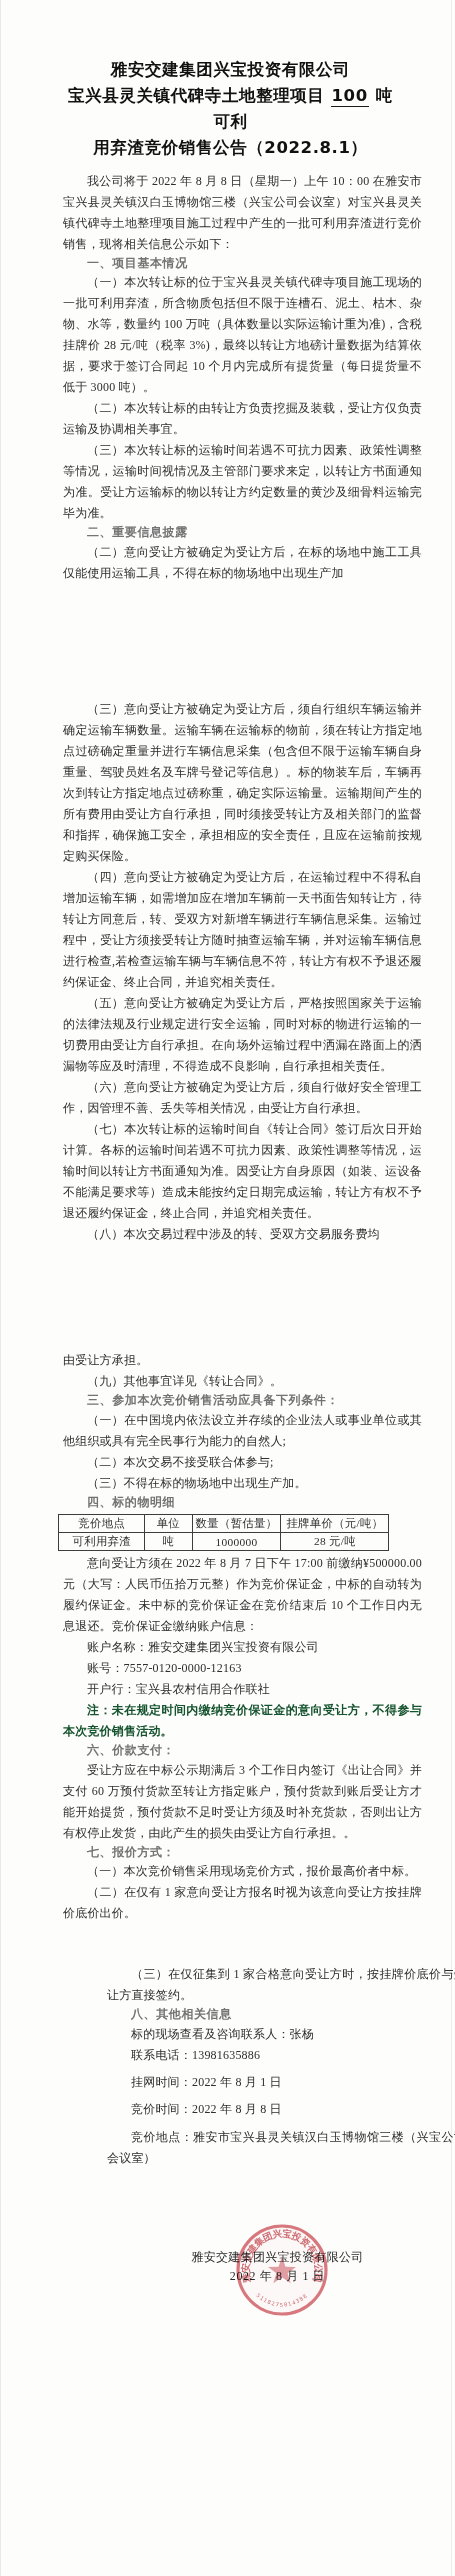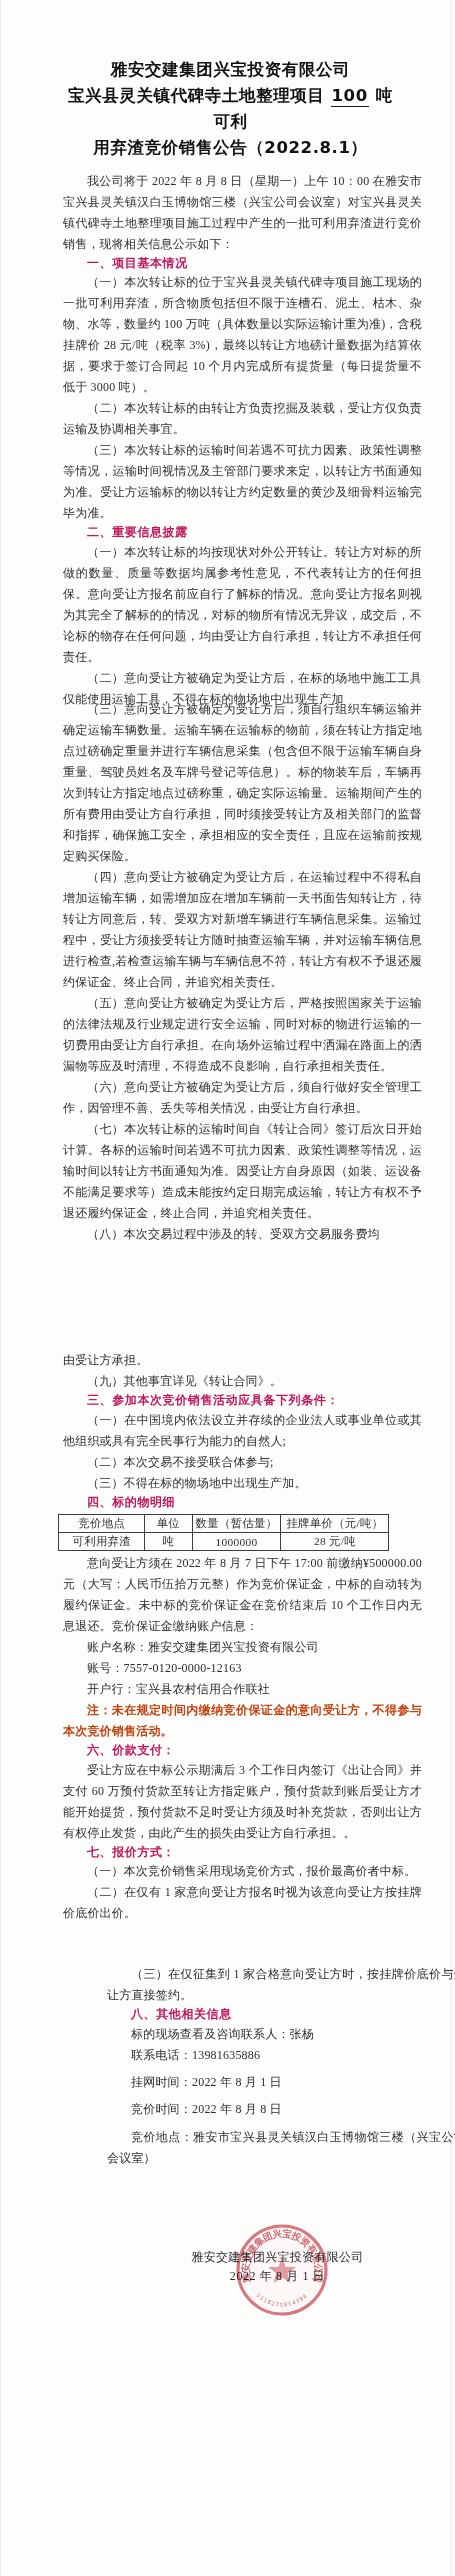--- a/index.html
+++ b/index.html
@@ -22,22 +22,22 @@
   .title-block { text-align:center; margin:0 24px 9.7px 0;
     font-family:"DejaVu Sans","Liberation Sans",sans-serif; font-weight:bold;
     font-size:16.5px; line-height:26px; color:#111; letter-spacing:0.6px; }
   .u { border-bottom:1.4px solid #1a1a1a; padding:0 1.7px 0.6px 0.6px; }
 
   .para { margin:0; font-size:12px; line-height:21px; text-align:justify;
           text-indent:2em; letter-spacing:0.2px; word-break:break-all; }
   .noindent { text-indent:0; }
   .h { margin:0; font-size:12px; line-height:17.7px; text-indent:2em;
        font-family:"DejaVu Sans","Liberation Sans",sans-serif;
-       font-weight:bold; color:#be185d; letter-spacing:0.6px; }
-  .boldnote { font-family:"DejaVu Sans","Liberation Sans",sans-serif; font-weight:bold; color:#c2410c; }
+       font-weight:bold; color:#737373; letter-spacing:0.6px; }
+  .boldnote { font-family:"DejaVu Sans","Liberation Sans",sans-serif; font-weight:bold; color:#14532d; }
   .spaced { margin-top:6.3px; }
 
   table.lots { border-collapse:collapse; width:331px; margin:2.8px 0 1.7px -4.6px; table-layout:fixed; }
   table.lots th, table.lots td {
     border:0.9px solid #3d3d3d; height:17px; padding:0 1.1px;
     font-size:11.4px; font-weight:normal; text-align:center; vertical-align:middle;
     letter-spacing:0.3px; white-space:nowrap; overflow:hidden; }
   .col1{width:26%;} .col2{width:14%;} .col3{width:27%;} .col4{width:33%;}
 
   .signature { position:absolute; top:2249px; right:87px; width:183px; text-align:center;
@@ -58,21 +58,20 @@
     <div>雅安交建集团兴宝投资有限公司</div>
     <div><span>宝兴县灵关镇代碑寺土地整理项目</span> <span class="u">100</span> <span>吨可利</span></div>
     <div>用弃渣竞价销售公告（2022.8.1）</div>
   </div>
   <p class="para">我公司将于 2022 年 8 月 8 日（星期一）上午 10：00 在雅安市宝兴县灵关镇汉白玉博物馆三楼（兴宝公司会议室）对宝兴县灵关镇代碑寺土地整理项目施工过程中产生的一批可利用弃渣进行竞价销售，现将相关信息公示如下：</p>
   <p class="h">一、项目基本情况</p>
   <p class="para">（一）本次转让标的位于宝兴县灵关镇代碑寺项目施工现场的一批可利用弃渣，所含物质包括但不限于连槽石、泥土、枯木、杂物、水等，数量约 100 万吨（具体数量以实际运输计重为准)，含税挂牌价 28 元/吨（税率 3%)，最终以转让方地磅计量数据为结算依据，要求于签订合同起 10 个月内完成所有提货量（每日提货量不低于 3000 吨）。</p>
   <p class="para">（二）本次转让标的由转让方负责挖掘及装载，受让方仅负责运输及协调相关事宜。</p>
   <p class="para">（三）本次转让标的运输时间若遇不可抗力因素、政策性调整等情况，运输时间视情况及主管部门要求来定，以转让方书面通知为准。受让方运输标的物以转让方约定数量的黄沙及细骨料运输完毕为准。</p>
   <p class="h">二、重要信息披露</p>
-  <p class="para">（一）本次转让标的均按现状对外公开转让。转让方对标的所做的数量、质量等数据均属参考性意见，不代表转让方的任何担保。意向受让方报名前应自行了解标的情况。意向受让方报名则视为其完全了解标的的情况，对标的物所有情况无异议，成交后，不论标的物存在任何问题，均由受让方自行承担，转让方不承担任何责任。</p>
   <p class="para">（二）意向受让方被确定为受让方后，在标的场地中施工工具仅能使用运输工具，不得在标的物场地中出现生产加</p>
 </div>
 
 <div class="page" id="page2">
   <p class="para">（三）意向受让方被确定为受让方后，须自行组织车辆运输并确定运输车辆数量。运输车辆在运输标的物前，须在转让方指定地点过磅确定重量并进行车辆信息采集（包含但不限于运输车辆自身重量、驾驶员姓名及车牌号登记等信息）。标的物装车后，车辆再次到转让方指定地点过磅称重，确定实际运输量。运输期间产生的所有费用由受让方自行承担，同时须接受转让方及相关部门的监督和指挥，确保施工安全，承担相应的安全责任，且应在运输前按规定购买保险。</p>
   <p class="para">（四）意向受让方被确定为受让方后，在运输过程中不得私自增加运输车辆，如需增加应在增加车辆前一天书面告知转让方，待转让方同意后，转、受双方对新增车辆进行车辆信息采集。运输过程中，受让方须接受转让方随时抽查运输车辆，并对运输车辆信息进行检查,若检查运输车辆与车辆信息不符，转让方有权不予退还履约保证金、终止合同，并追究相关责任。</p>
   <p class="para">（五）意向受让方被确定为受让方后，严格按照国家关于运输的法律法规及行业规定进行安全运输，同时对标的物进行运输的一切费用由受让方自行承担。在向场外运输过程中洒漏在路面上的洒漏物等应及时清理，不得造成不良影响，自行承担相关责任。</p>
   <p class="para">（六）意向受让方被确定为受让方后，须自行做好安全管理工作，因管理不善、丢失等相关情况，由受让方自行承担。</p>
   <p class="para">（七）本次转让标的运输时间自《转让合同》签订后次日开始计算。各标的运输时间若遇不可抗力因素、政策性调整等情况，运输时间以转让方书面通知为准。因受让方自身原因（如装、运设备不能满足要求等）造成未能按约定日期完成运输，转让方有权不予退还履约保证金，终止合同，并追究相关责任。</p>
   <p class="para">（八）本次交易过程中涉及的转、受双方交易服务费均</p>

